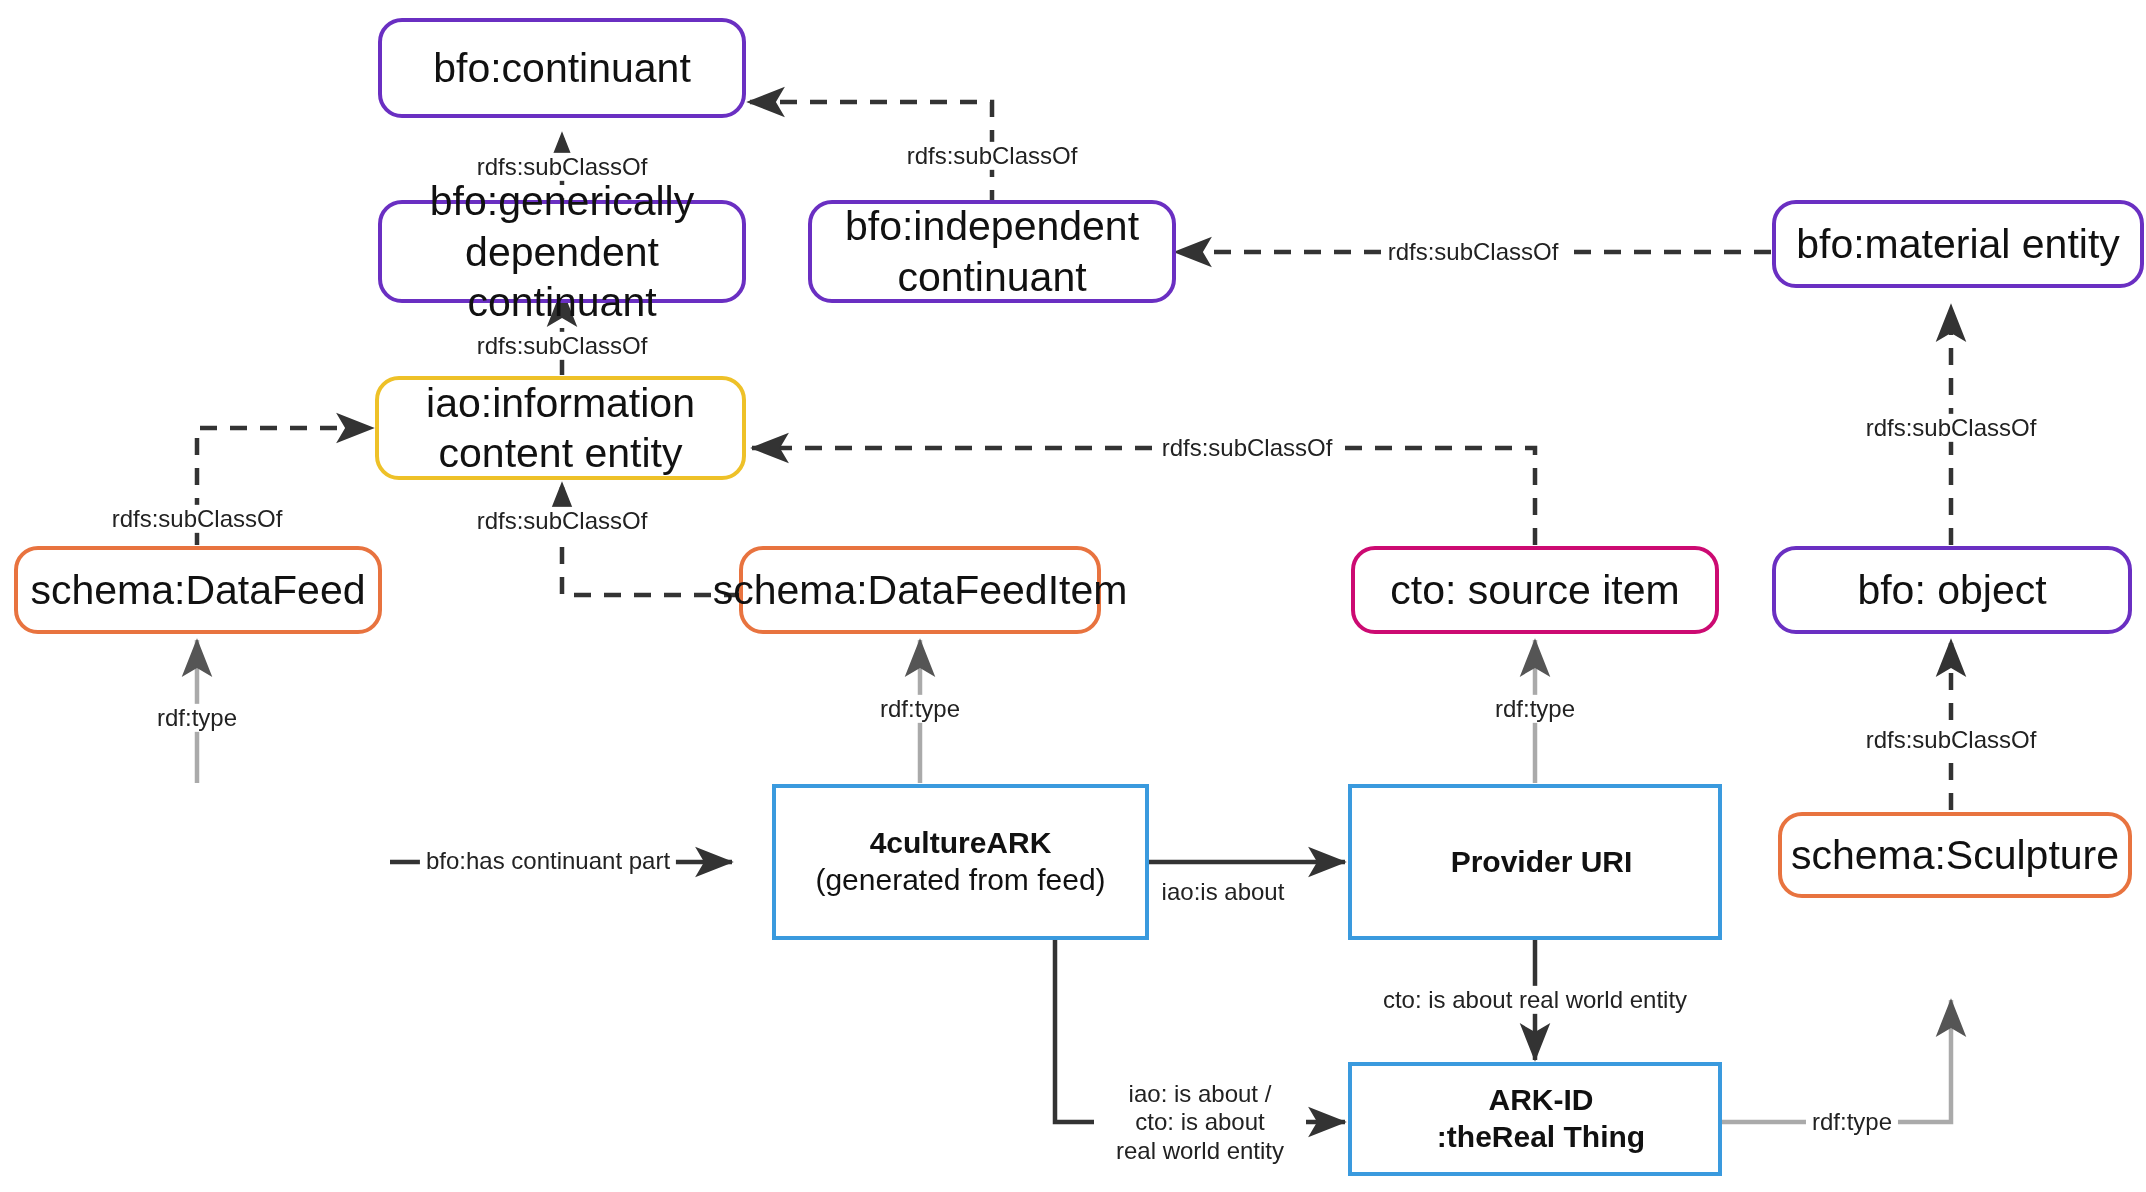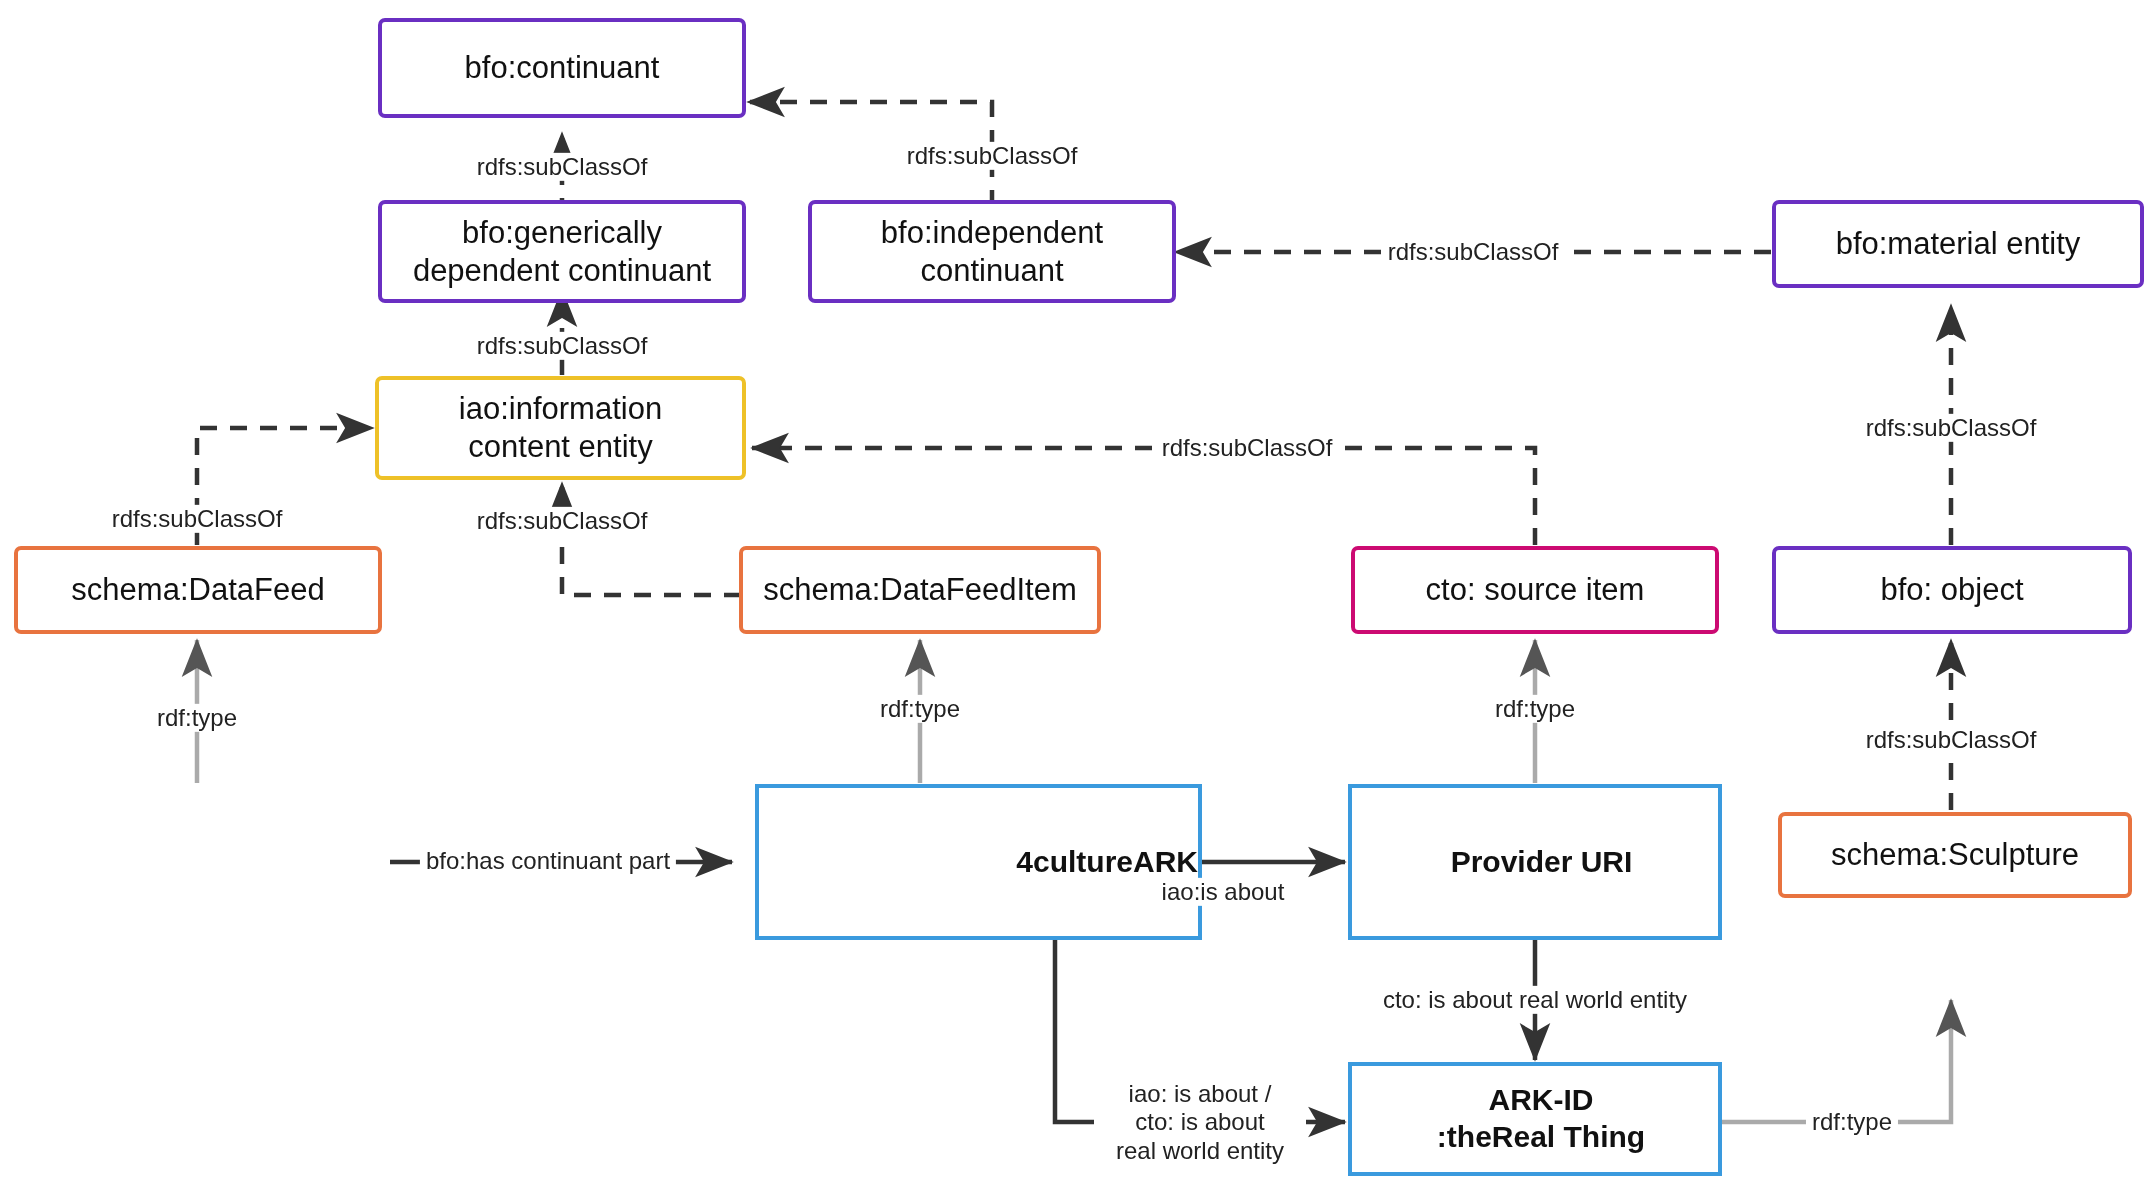--- a/index.html
+++ b/index.html
@@ -3,21 +3,21 @@
 <meta charset="utf-8">
 <style>
   html,body{margin:0;padding:0;background:#ffffff;}
   body{font-family:"Liberation Sans", sans-serif;}
   #stage{position:relative;width:2146px;height:1192px;background:#ffffff;overflow:hidden;}
   svg#edges{position:absolute;left:0;top:0;width:2146px;height:1192px;}
 
   .node{position:absolute;box-sizing:border-box;background:#ffffff;
         display:flex;align-items:center;justify-content:center;text-align:center;
         color:#111111;line-height:1.22;}
-  .cls{border-width:4px;border-style:solid;border-radius:7px;font-size:31px;}
+  .cls{border-width:4px;border-style:solid;border-radius:24px;font-size:41px;}
   .inst{border-width:4px;border-style:solid;border-radius:0;font-size:30px;font-weight:bold;}
   .inst .sub{font-weight:normal;}
 
   .c-purple{border-color:#6a2fc2;}
   .c-yellow{border-color:#eec128;}
   .c-orange{border-color:#e8733f;}
   .c-magenta{border-color:#cc0a72;}
   .c-blue{border-color:#3a9ade;}
 
   .elabel{position:absolute;font-size:24px;color:#222222;background:#ffffff;
@@ -104,23 +104,24 @@
 
   <div class="node cls c-purple" style="left:1772px;top:546px;width:360px;height:88px;">
     <span>bfo: object</span>
   </div>
 
   <div class="node cls c-orange" style="left:1778px;top:812px;width:354px;height:86px;">
     <span>schema:Sculpture</span>
   </div>
 
 
-  <div class="node inst c-blue" style="left:755px;top:784px;width:447px;height:156px;justify-content:flex-end;">
+  <div class="node inst c-blue" style="left:772px;top:784px;width:377px;height:156px;">
     <div>
       <div>4cultureARK</div>
+      <div class="sub">(generated from feed)</div>
     </div>
   </div>
 
   <div class="node inst c-blue" style="left:1348px;top:784px;width:374px;height:156px;padding-left:13px;">
     <span>Provider URI</span>
   </div>
 
   <div class="node inst c-blue" style="left:1348px;top:1062px;width:374px;height:114px;padding-left:12px;">
     <div>
       <div>ARK-ID</div>

